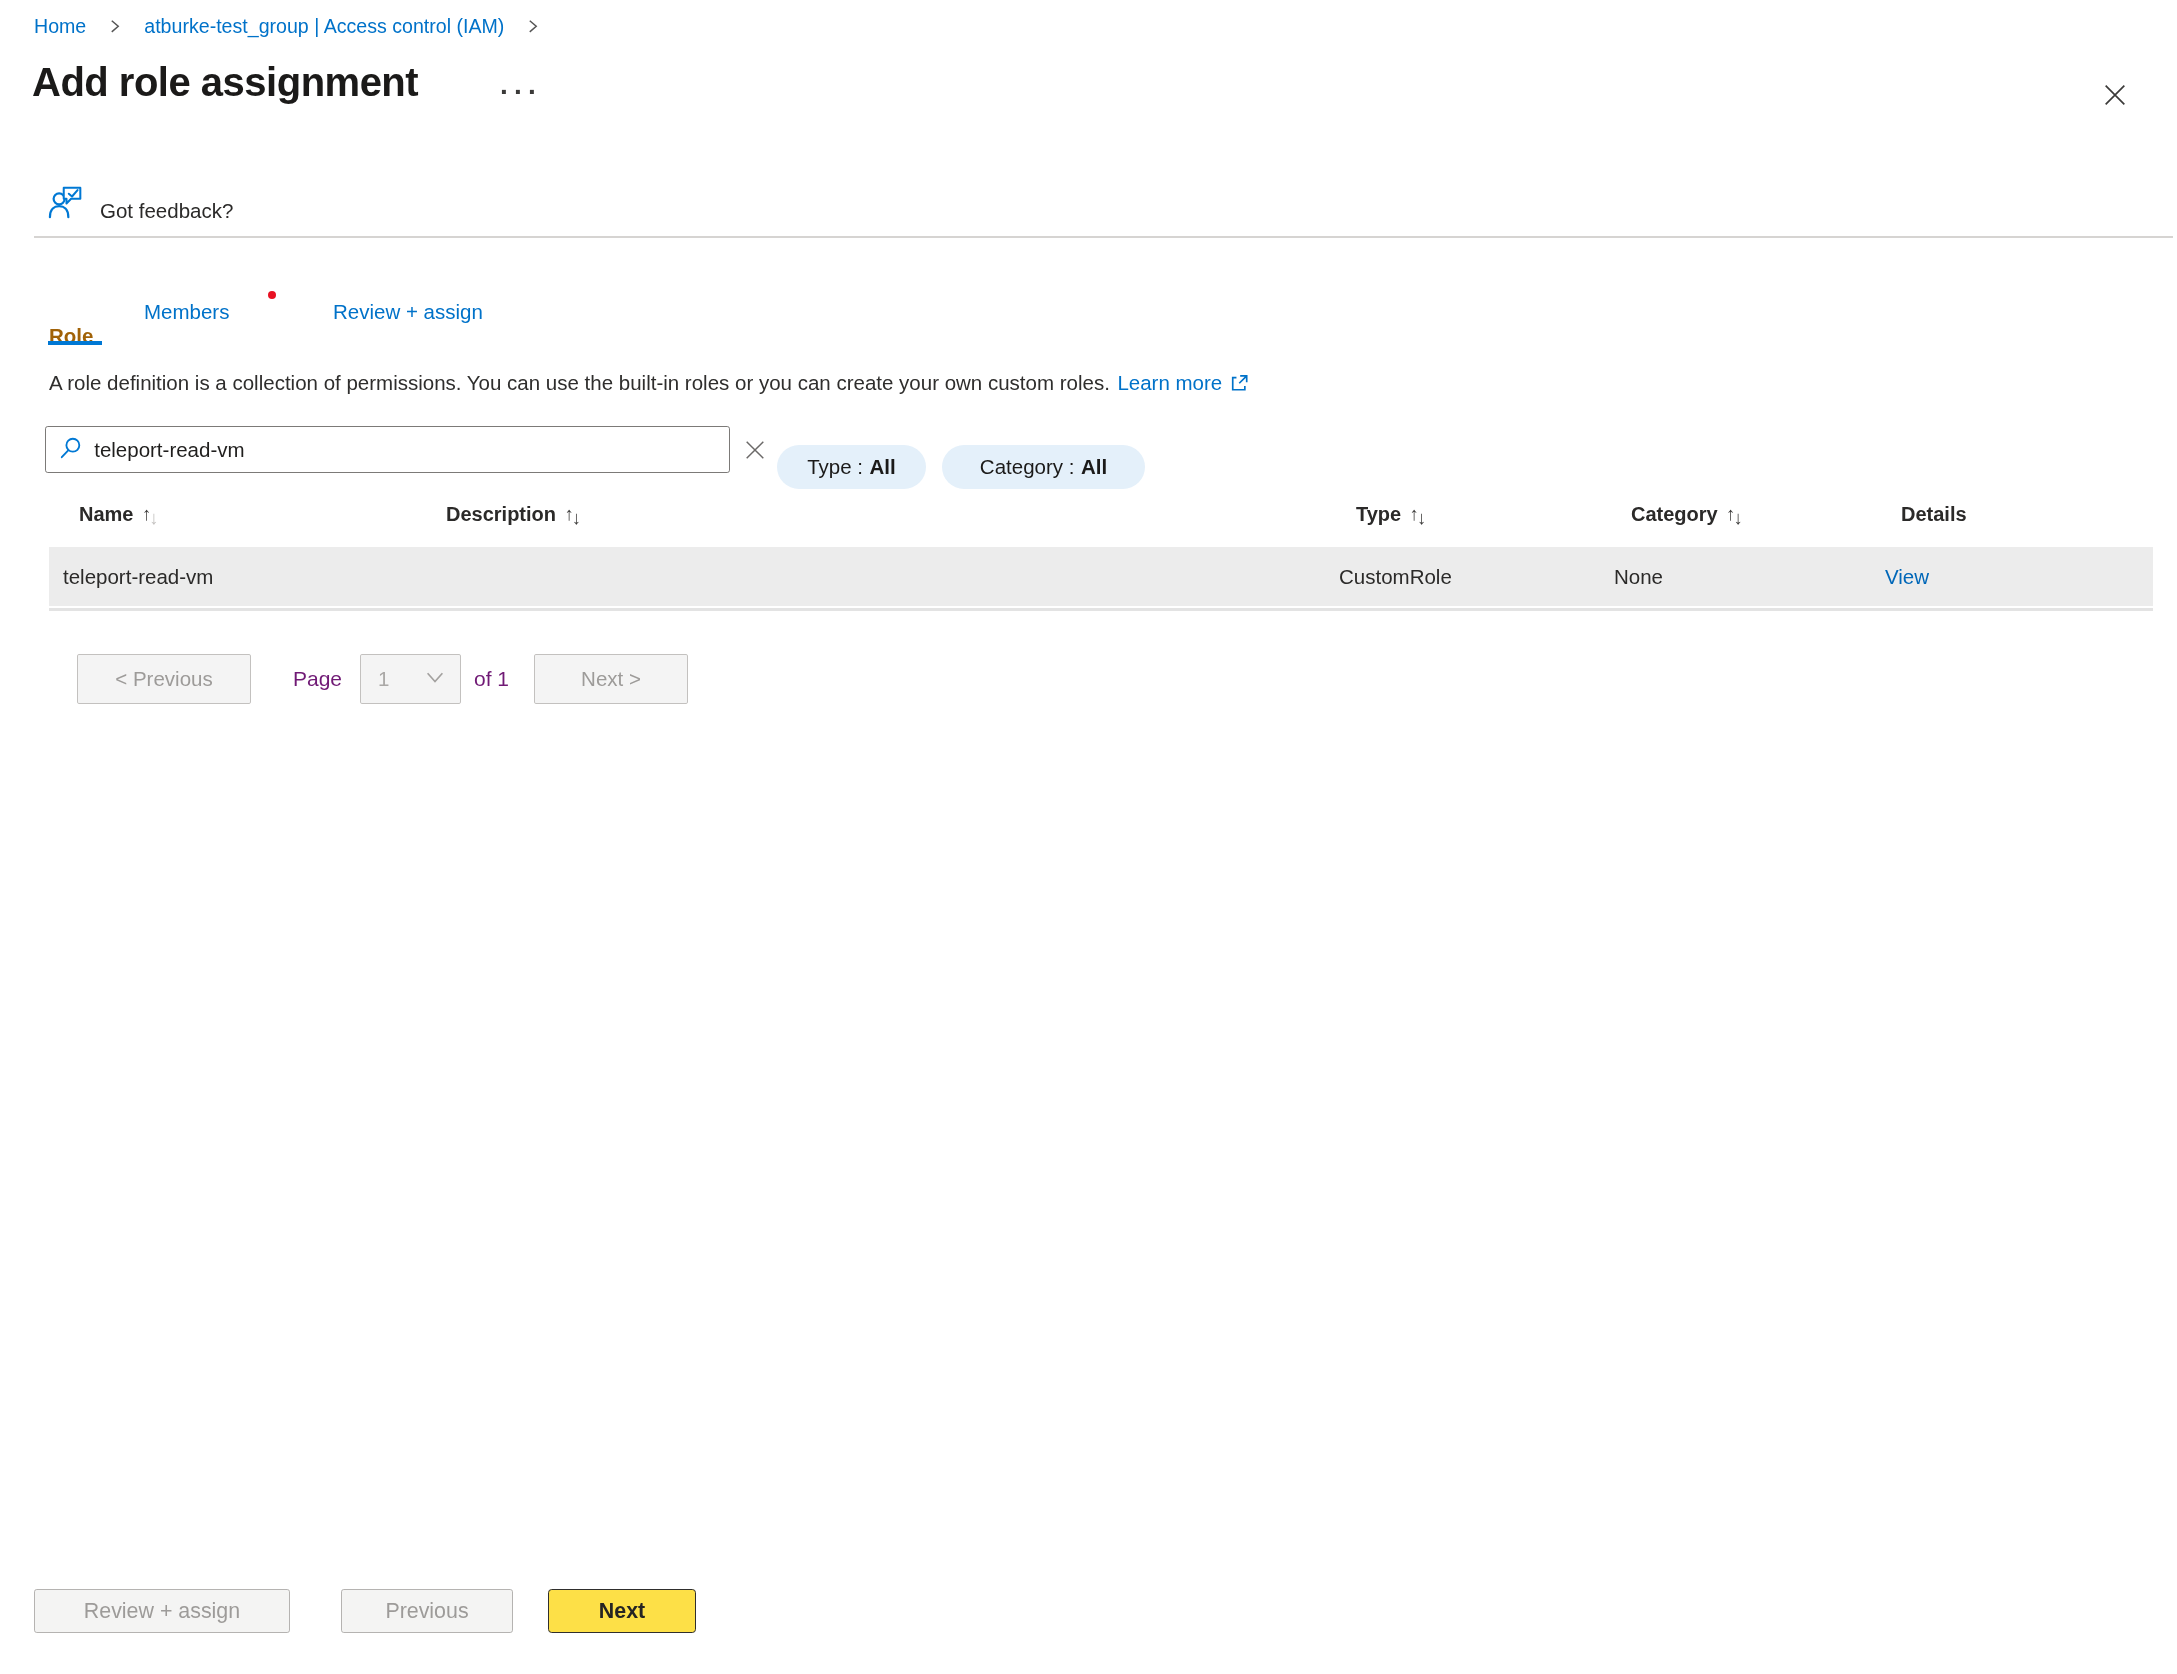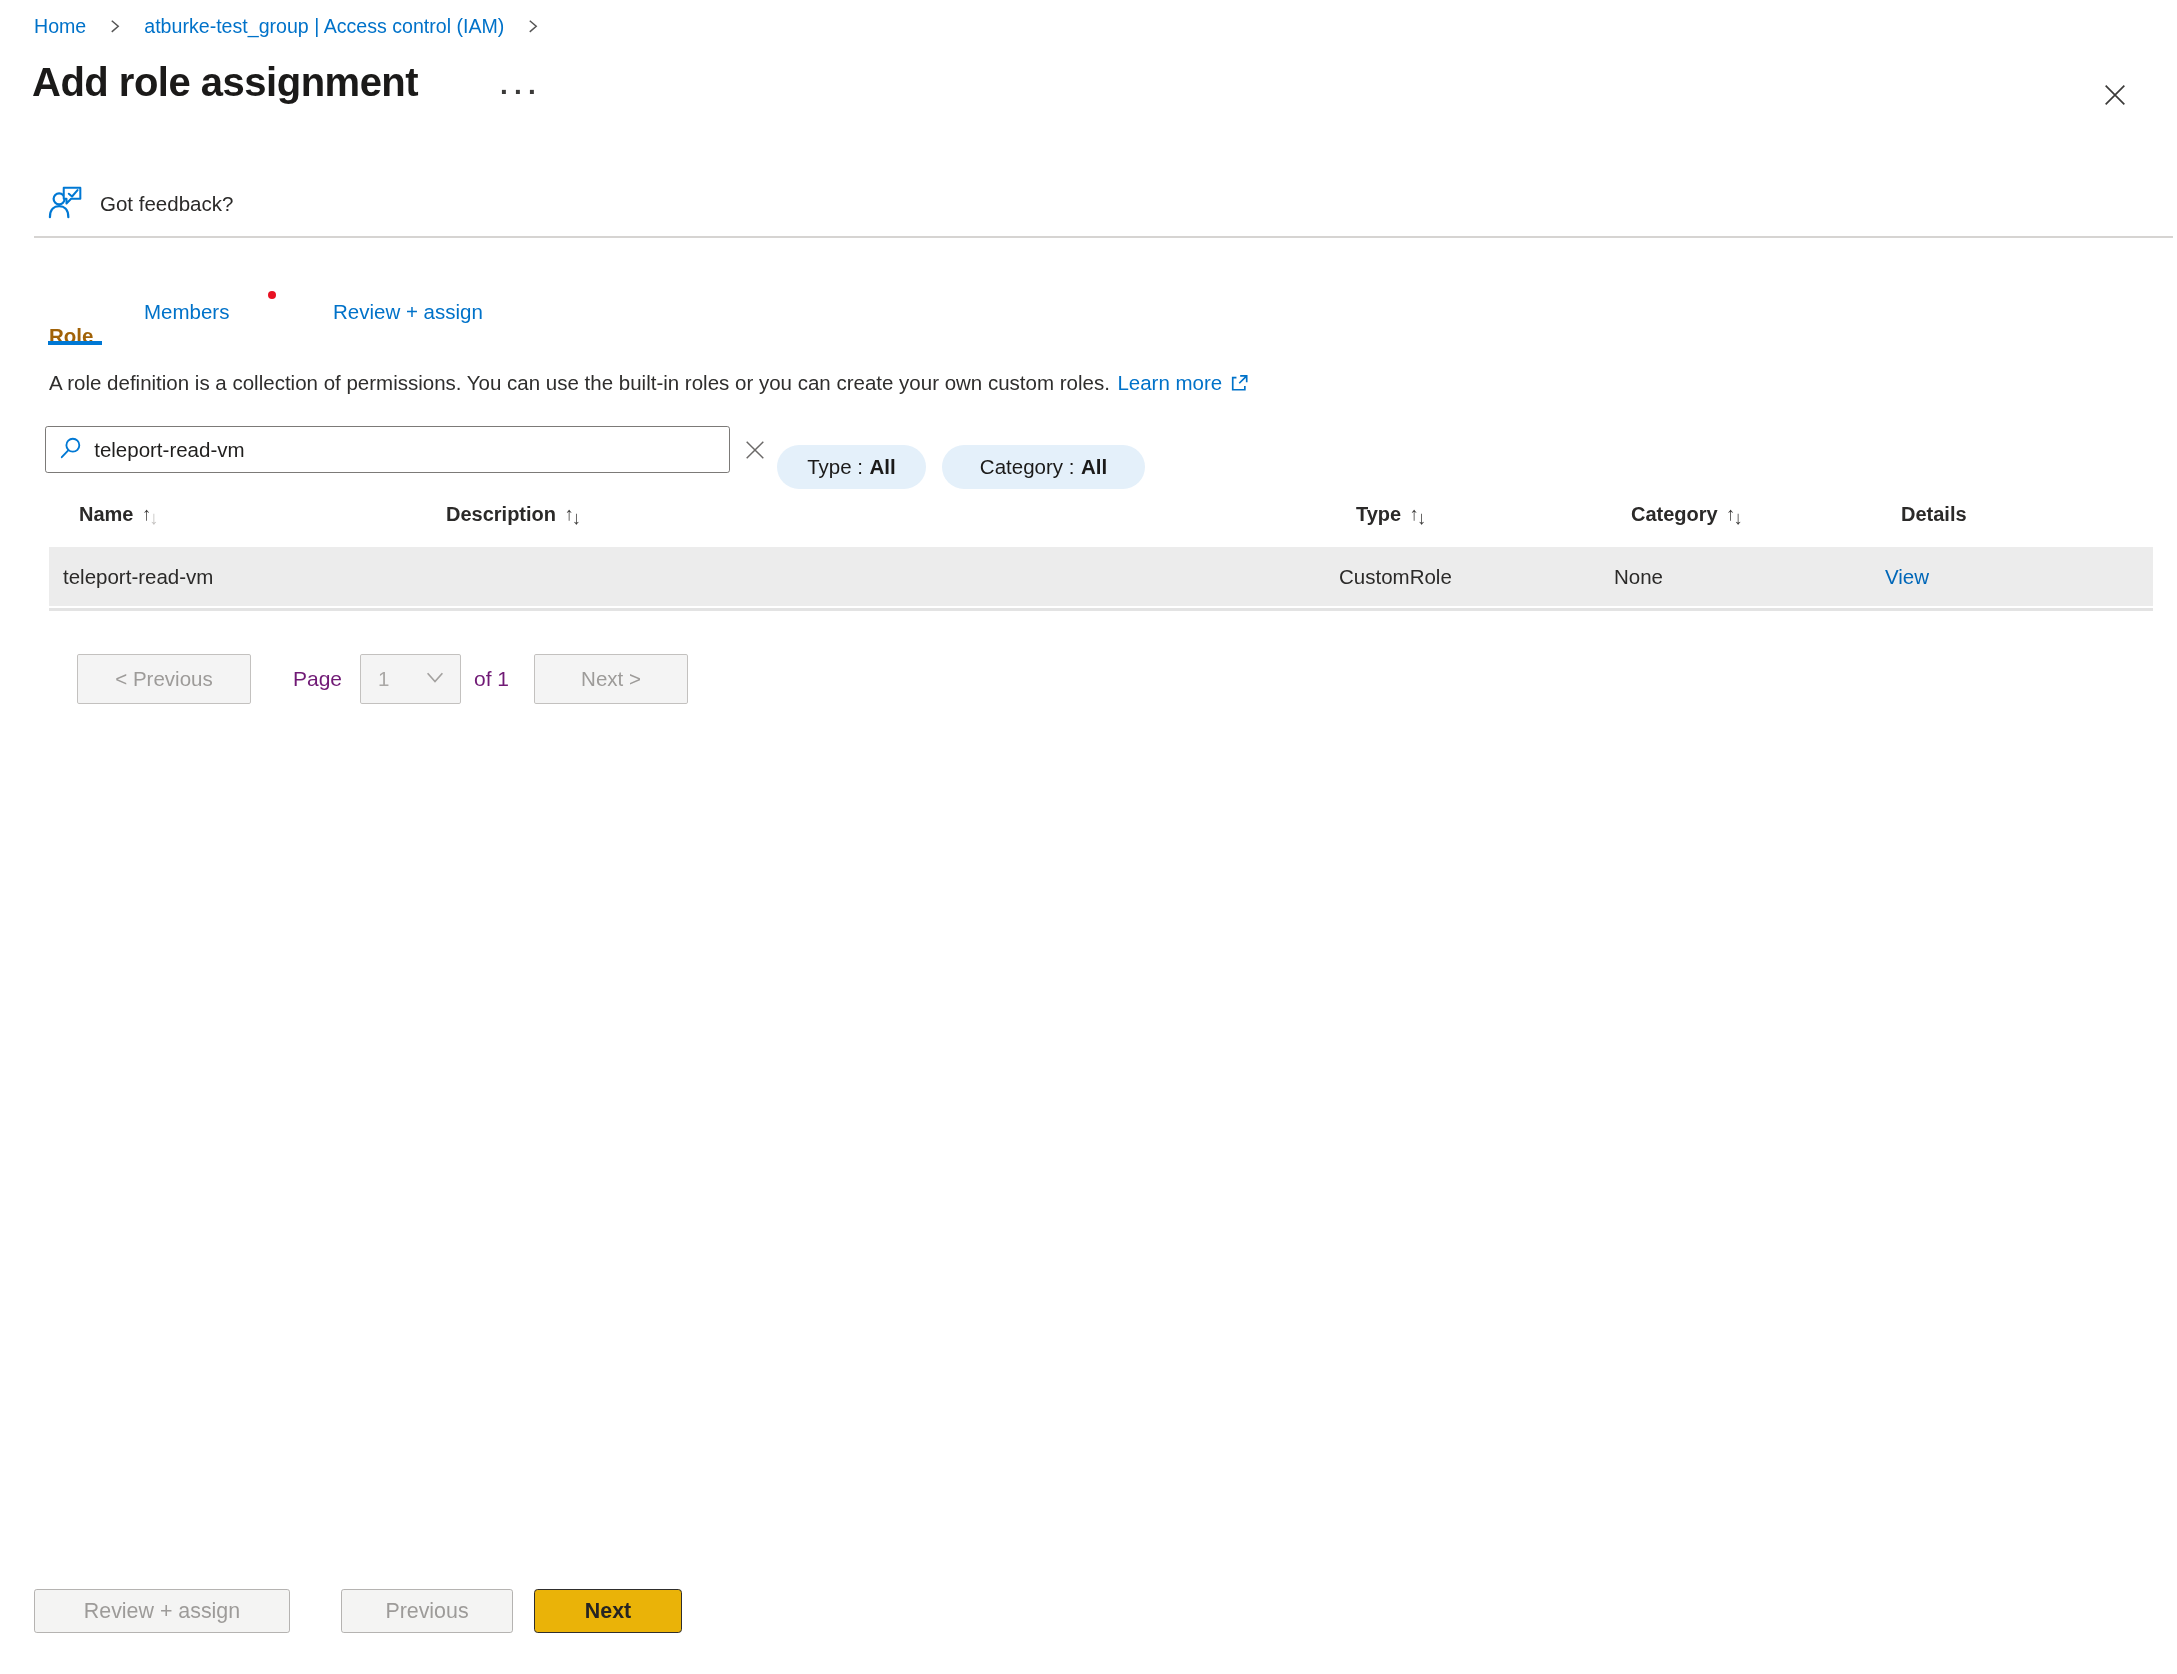--- a/index.html
+++ b/index.html
@@ -17,21 +17,21 @@
   .breadcrumb { left:34px; top:15px; display:flex; align-items:center; gap:23px; font-size:19.6px; }
   .crumb { color:#0072c9; cursor:pointer; }
   .crumb-sep { display:flex; align-items:center; }
 
   
   .page-title { left:32px; top:60px; font-size:40px; font-weight:600; color:#1b1a19; letter-spacing:-0.5px; }
   .more-dots { left:500px; top:76px; font-size:28px; font-weight:700; color:#3b3a39; letter-spacing:4.7px; cursor:pointer; }
   .close-btn { left:2096px; top:76px; width:37px; height:37px; display:flex; align-items:center; justify-content:center; cursor:pointer; }
 
   
-  .feedback { left:48px; top:185px; display:flex; align-items:center; gap:15px; cursor:pointer; }
+  .feedback { left:48px; top:185px; display:flex; align-items:flex-end; gap:15px; cursor:pointer; }
   .feedback-label { font-size:20.5px; color:#2b2a29; }
 
   .divider { left:34px; top:236px; width:2139px; height:1.9px; background:#d6d4d2; }
 
   
   .tabs { left:0; top:300px; width:100%; height:47px; }
   .tab { position:absolute; top:0; font-size:20.5px; color:#0072c9; cursor:pointer; white-space:nowrap; }
   .tab.active { font-weight:700; color:#a16207;margin-top:24px; }
   .tab-underline { position:absolute; left:48px; top:41px; width:54px; height:3.7px; background:#0078d4; }
   .tab-dot { position:absolute; left:268px; top:-9.3px; width:8.4px; height:8.4px; border-radius:50%; background:#e81123; }
@@ -95,21 +95,21 @@
 
   
   .foot-btn {
     position:absolute; top:1589px; height:44px; border-radius:2.8px;
     display:flex; align-items:center; justify-content:center;
     font-size:21.4px; font-family:"Liberation Sans", sans-serif;
   }
   .foot-disabled { background:#f4f4f3; border:1.9px solid #b5b3b1; color:#9d9b99; cursor:default; }
   .foot-review { left:34px; width:256px; }
   .foot-prev { left:341px; width:172px; }
-  .foot-next { left:534px; width:148px; background:#eab308; border:1.9px solid #2f2e2d; color:#252423; font-weight:600; border-radius:3.7px; cursor:pointer; }
+  .foot-next { left:548px; width:148px; background:#fde047; border:1.9px solid #2f2e2d; color:#252423; font-weight:600; border-radius:3.7px; cursor:pointer; }
 </style>
 </head>
 <body>
 
 <div class="abs breadcrumb">
   <span class="crumb">Home</span>
   <span class="crumb-sep">
     <svg width="12" height="18.6" viewBox="0 0 13 20">
         <path d="M3 4 L10 10 L3 16" fill="none" stroke="#555" stroke-width="1.6"></path>
       </svg>

